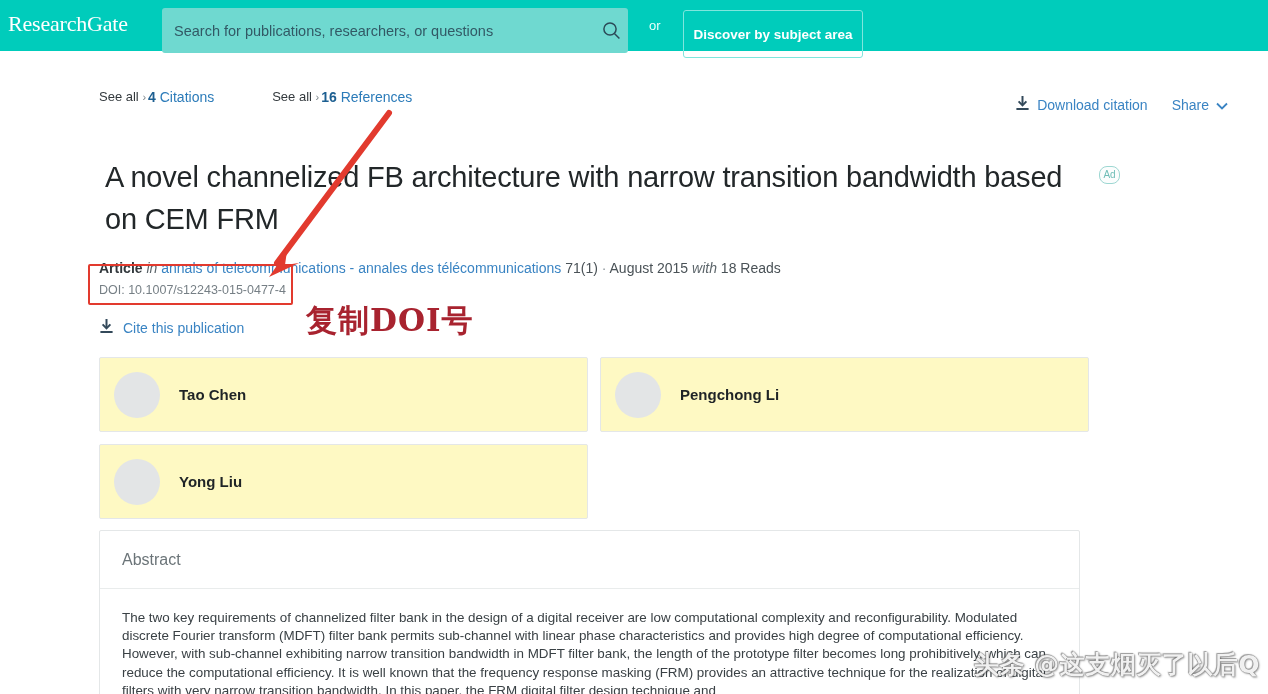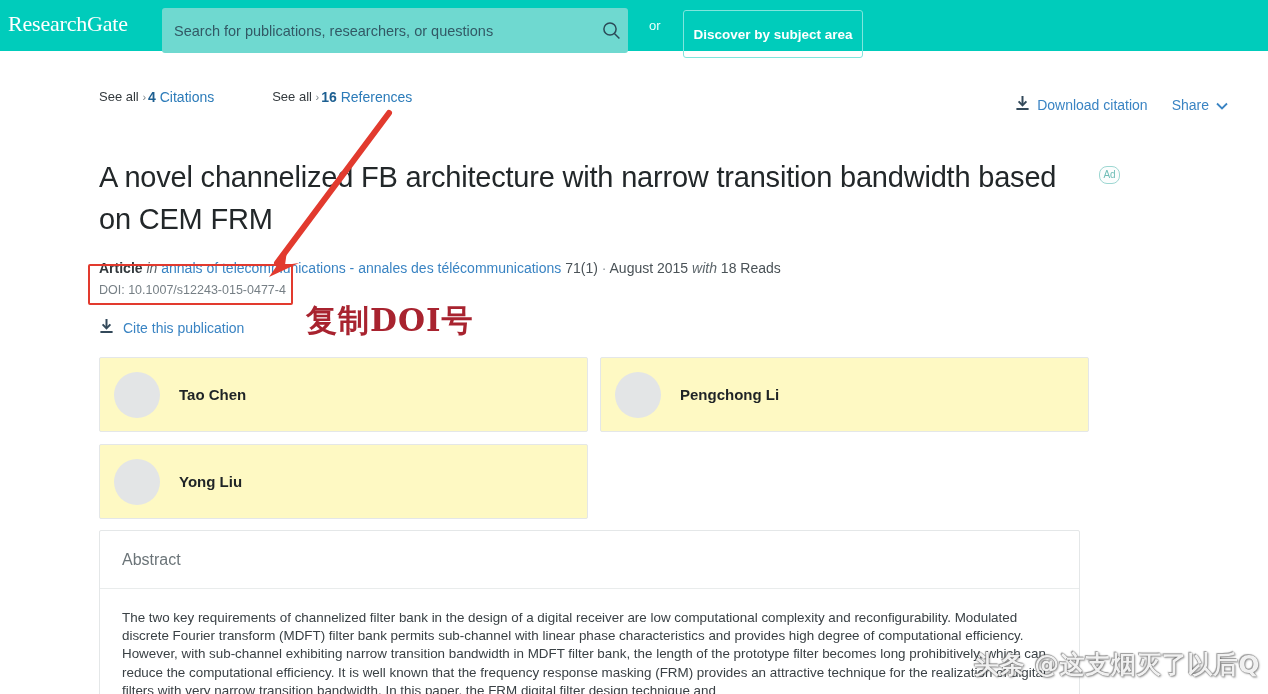--- a/index.html
+++ b/index.html
@@ -120,21 +120,21 @@
     align-items: center;
     gap: 7px;
     font-size: 14px;
     color: #3a84c3;
     cursor: pointer;
     white-space: nowrap;
   }
 
   .title {
     position: absolute;
-    left: 99px; top: 105px;
+    left: 105px; top: 105px;
     width: 990px;
     font-size: 29px;
     line-height: 42px;
     font-weight: normal;
     color: #222729;
     letter-spacing: -0.2px;
   }
   .ad-badge {
     position: absolute;
     left: 1099px; top: 115px;

